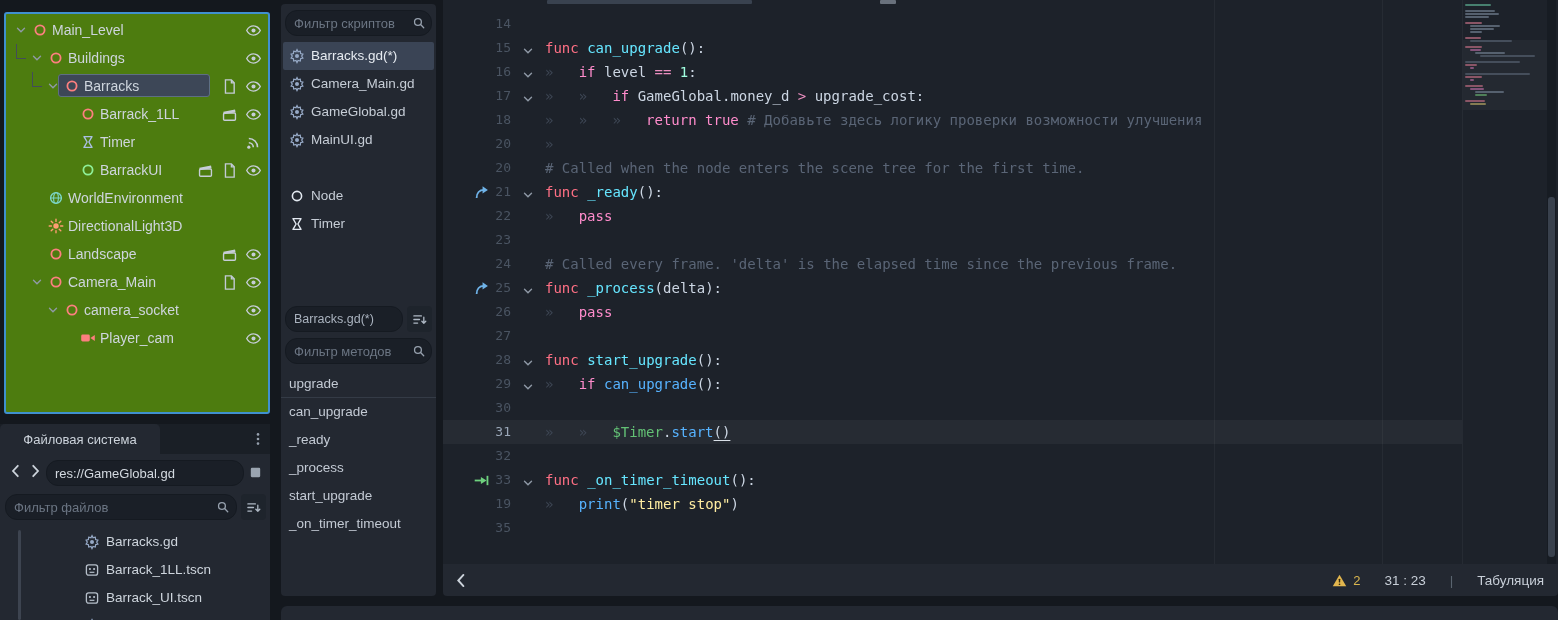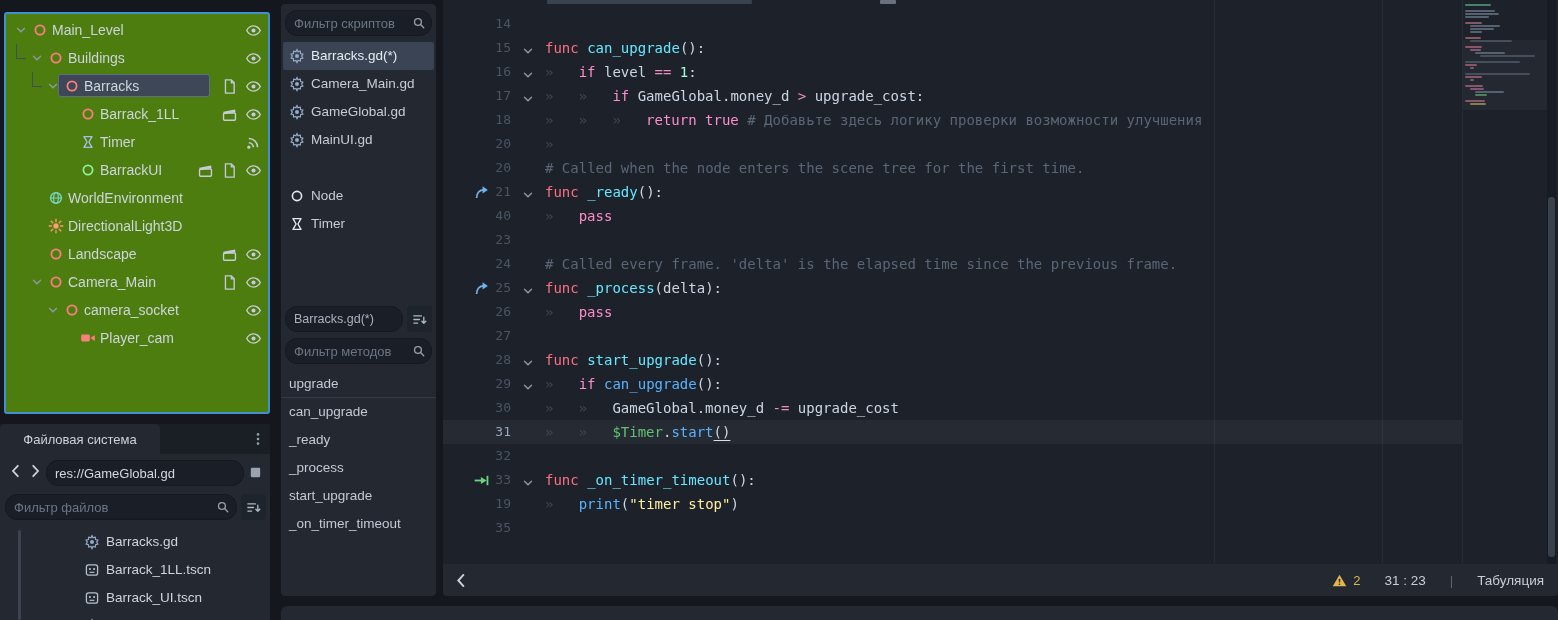--- a/index.html
+++ b/index.html
@@ -549,38 +549,38 @@
             </svg></div><span class="ctext"><span class="tab">»</span><span class="tab">»</span><span class="cf">if </span><span class="tx">GameGlobal.money_d </span><span class="op">&gt; </span><span class="tx">upgrade_cost:</span></span></div>
         <div class="crow" style="top: 108px;"><span class="lnum">18</span><span class="ctext"><span class="tab">»</span><span class="tab">»</span><span class="tab">»</span><span class="cf">return </span><span class="cf">true </span><span class="cm"># Добавьте здесь логику проверки возможности улучшения</span></span></div>
         <div class="crow" style="top: 132px;"><span class="lnum">20</span><span class="ctext"><span class="tab">»</span></span></div>
         <div class="crow" style="top: 156px;"><span class="lnum">20</span><span class="ctext"><span class="cm"># Called when the node enters the scene tree for the first time.</span></span></div>
         <div class="crow" style="top: 180px;"><div class="gicon"><svg viewBox="0 0 16 16">
               <path d="M3.4 13.2c0-5 2.6-7.6 7-7.6" fill="none" stroke="#6fb3e8" stroke-width="1.7"></path>
               <path d="M9 2.2l5 3.4-5 3.4z" fill="#6fb3e8"></path>
             </svg></div><span class="lnum">21</span><div class="fold"><svg viewBox="0 0 16 16">
               <path d="M4 6l4 4 4-4" fill="none" stroke="#8f99a6" stroke-width="1.6" stroke-linecap="round"></path>
             </svg></div><span class="ctext"><span class="kw">func </span><span class="fd">_ready</span><span class="tx">():</span></span></div>
-        <div class="crow" style="top: 204px;"><span class="lnum">40</span><span class="ctext"><span class="tab">»</span><span class="cf">pass</span></span></div>
+        <div class="crow" style="top: 204px;"><span class="lnum">22</span><span class="ctext"><span class="tab">»</span><span class="cf">pass</span></span></div>
         <div class="crow" style="top: 228px;"><span class="lnum">23</span><span class="ctext"></span></div>
         <div class="crow" style="top: 252px;"><span class="lnum">24</span><span class="ctext"><span class="cm"># Called every frame. 'delta' is the elapsed time since the previous frame.</span></span></div>
         <div class="crow" style="top: 276px;"><div class="gicon"><svg viewBox="0 0 16 16">
               <path d="M3.4 13.2c0-5 2.6-7.6 7-7.6" fill="none" stroke="#6fb3e8" stroke-width="1.7"></path>
               <path d="M9 2.2l5 3.4-5 3.4z" fill="#6fb3e8"></path>
             </svg></div><span class="lnum">25</span><div class="fold"><svg viewBox="0 0 16 16">
               <path d="M4 6l4 4 4-4" fill="none" stroke="#8f99a6" stroke-width="1.6" stroke-linecap="round"></path>
             </svg></div><span class="ctext"><span class="kw">func </span><span class="fd">_process</span><span class="tx">(delta):</span></span></div>
         <div class="crow" style="top: 300px;"><span class="lnum">26</span><span class="ctext"><span class="tab">»</span><span class="cf">pass</span></span></div>
         <div class="crow" style="top: 324px;"><span class="lnum">27</span><span class="ctext"></span></div>
         <div class="crow" style="top: 348px;"><span class="lnum">28</span><div class="fold"><svg viewBox="0 0 16 16">
               <path d="M4 6l4 4 4-4" fill="none" stroke="#8f99a6" stroke-width="1.6" stroke-linecap="round"></path>
             </svg></div><span class="ctext"><span class="kw">func </span><span class="fd">start_upgrade</span><span class="tx">():</span></span></div>
         <div class="crow" style="top: 372px;"><span class="lnum">29</span><div class="fold"><svg viewBox="0 0 16 16">
               <path d="M4 6l4 4 4-4" fill="none" stroke="#8f99a6" stroke-width="1.6" stroke-linecap="round"></path>
             </svg></div><span class="ctext"><span class="tab">»</span><span class="cf">if </span><span class="fc">can_upgrade</span><span class="tx">():</span></span></div>
-        <div class="crow" style="top: 396px;"><span class="lnum">30</span><span class="ctext"><span class="tab">»</span><span class="tab">»</span><span class="tx">GameGlobal.money_d </span><span class="op">-= </span><span class="tx">upgrade_cost</span></span></div>
+        <div class="crow" style="top: 396px;"><span class="lnum">30</span></div>
         <div class="linehl" style="top: 420px;"></div>
         <div class="crow cur" style="top: 420px;"><span class="lnum">31</span><span class="ctext"><span class="tab">»</span><span class="tab">»</span><span class="np">$Timer</span><span class="tx">.</span><span class="fc">start</span><span class="tx u">()</span></span></div>
         <div class="crow" style="top: 444px;"><span class="lnum">32</span><span class="ctext"></span></div>
         <div class="crow" style="top: 468px;"><div class="gicon"><svg viewBox="0 0 16 16">
               <path d="M1.6 8h6.8" stroke="#6ed17e" stroke-width="1.7"></path>
               <path d="M7.4 4.6L12.8 8l-5.4 3.4z" fill="#6ed17e"></path>
               <path d="M13.6 3.6v8.8" stroke="#6ed17e" stroke-width="1.7"></path>
             </svg></div><span class="lnum">33</span><div class="fold"><svg viewBox="0 0 16 16">
               <path d="M4 6l4 4 4-4" fill="none" stroke="#8f99a6" stroke-width="1.6" stroke-linecap="round"></path>
             </svg></div><span class="ctext"><span class="kw">func </span><span class="fd">_on_timer_timeout</span><span class="tx">():</span></span></div>

